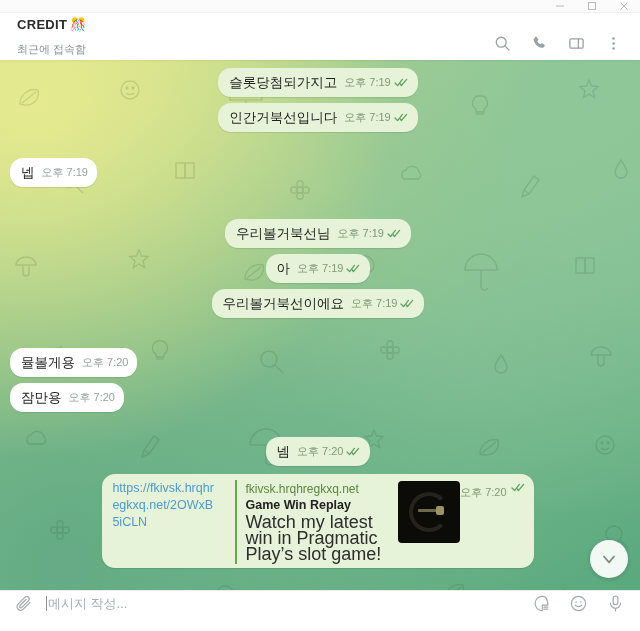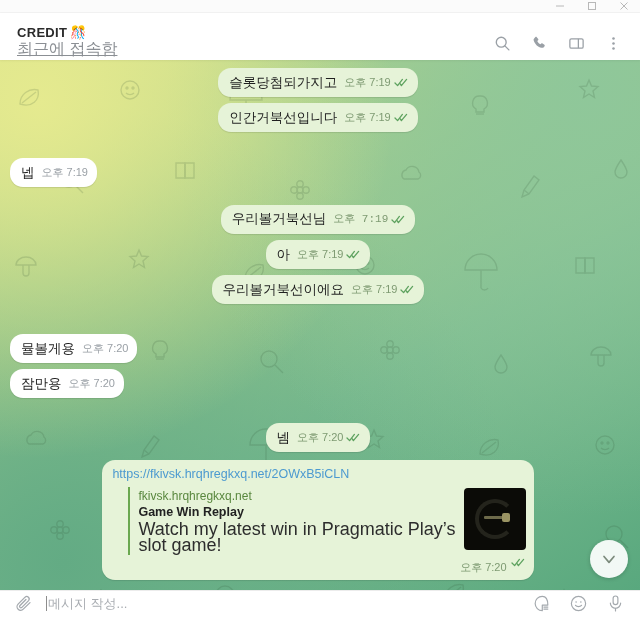--- a/index.html
+++ b/index.html
@@ -43,21 +43,21 @@
   }
   .header-info { flex: 1 1 auto; min-width: 0; }
   .chat-title {
     font-size: 13px; font-weight: bold; color: #2b2b2b;
     letter-spacing: .3px;
     display: flex; align-items: center; gap: 3px;
     line-height: 15px;
   }
   .title-emoji { font-size: 13px; line-height: 1; }
   .chat-status {
-    font-size: 16px; color: #8b8f94; margin-top: 2px; line-height: 14px; text-decoration: underline;
+    font-size: 11px; color: #8b8f94; margin-top: 10px; line-height: 14px;
   }
   .header-actions { display: flex; align-items: center; gap: 11px; }
   .hicon {
     width: 26px; height: 26px;
     display: flex; align-items: center; justify-content: center;
     color: #9aa0a6; cursor: pointer;
   }
 
   
   .chat-area {
@@ -101,21 +101,21 @@
   .meta {
     display: flex; align-items: center; gap: 3px;
     flex: 0 0 auto; padding-bottom: 1px;
   }
   .time { font-size: 11px; color: #7e9a72; white-space: nowrap; }
   .bubble.in .time { color: #9aa0a6; }
   .ticks { color: #5ea25f; display: flex; }
 
   
   .bubble.preview {
-    flex-direction: column; align-items: stretch; gap: 0;
+    flex-direction: row; align-items: stretch; gap: 0;
     max-width: 70%;
     padding: 6px 8px 4px 10px;
   }
   .link-url {
     font-size: 12.5px; color: #4c9ad0; line-height: 17px;
     word-break: break-all; margin-bottom: 4px;
   }
   .preview-card {
     display: flex; gap: 8px;
     border-left: 2px solid #6aa84f;
@@ -379,21 +379,21 @@
 
       <div class="row in" style="margin-top:26px;">
         <div class="bubble in">
           <span class="btext">넵</span>
           <span class="meta">
             <span class="time">오후 7:19</span>
           </span>
         </div>
       </div>
 
-      <div class="row out" style="margin-top:18px;font-family:Liberation Mono, monospace;">
+      <div class="row out" style="margin-top:32px;">
         <div class="bubble out">
           <span class="btext">우리볼거북선님</span>
           <span class="meta">
             <span class="time">오후 7:19</span>
             <span class="ticks">
               <svg width="15" height="9" viewBox="0 0 15 9" fill="none" stroke="currentColor" stroke-width="1.3" stroke-linecap="round" stroke-linejoin="round">
                   <path d="M1 5 L3.6 7.6 L8.4 1.4"></path>
                   <path d="M6 5.6 L7.4 7.6 L12.6 1.4"></path>
                 </svg>
             </span>

